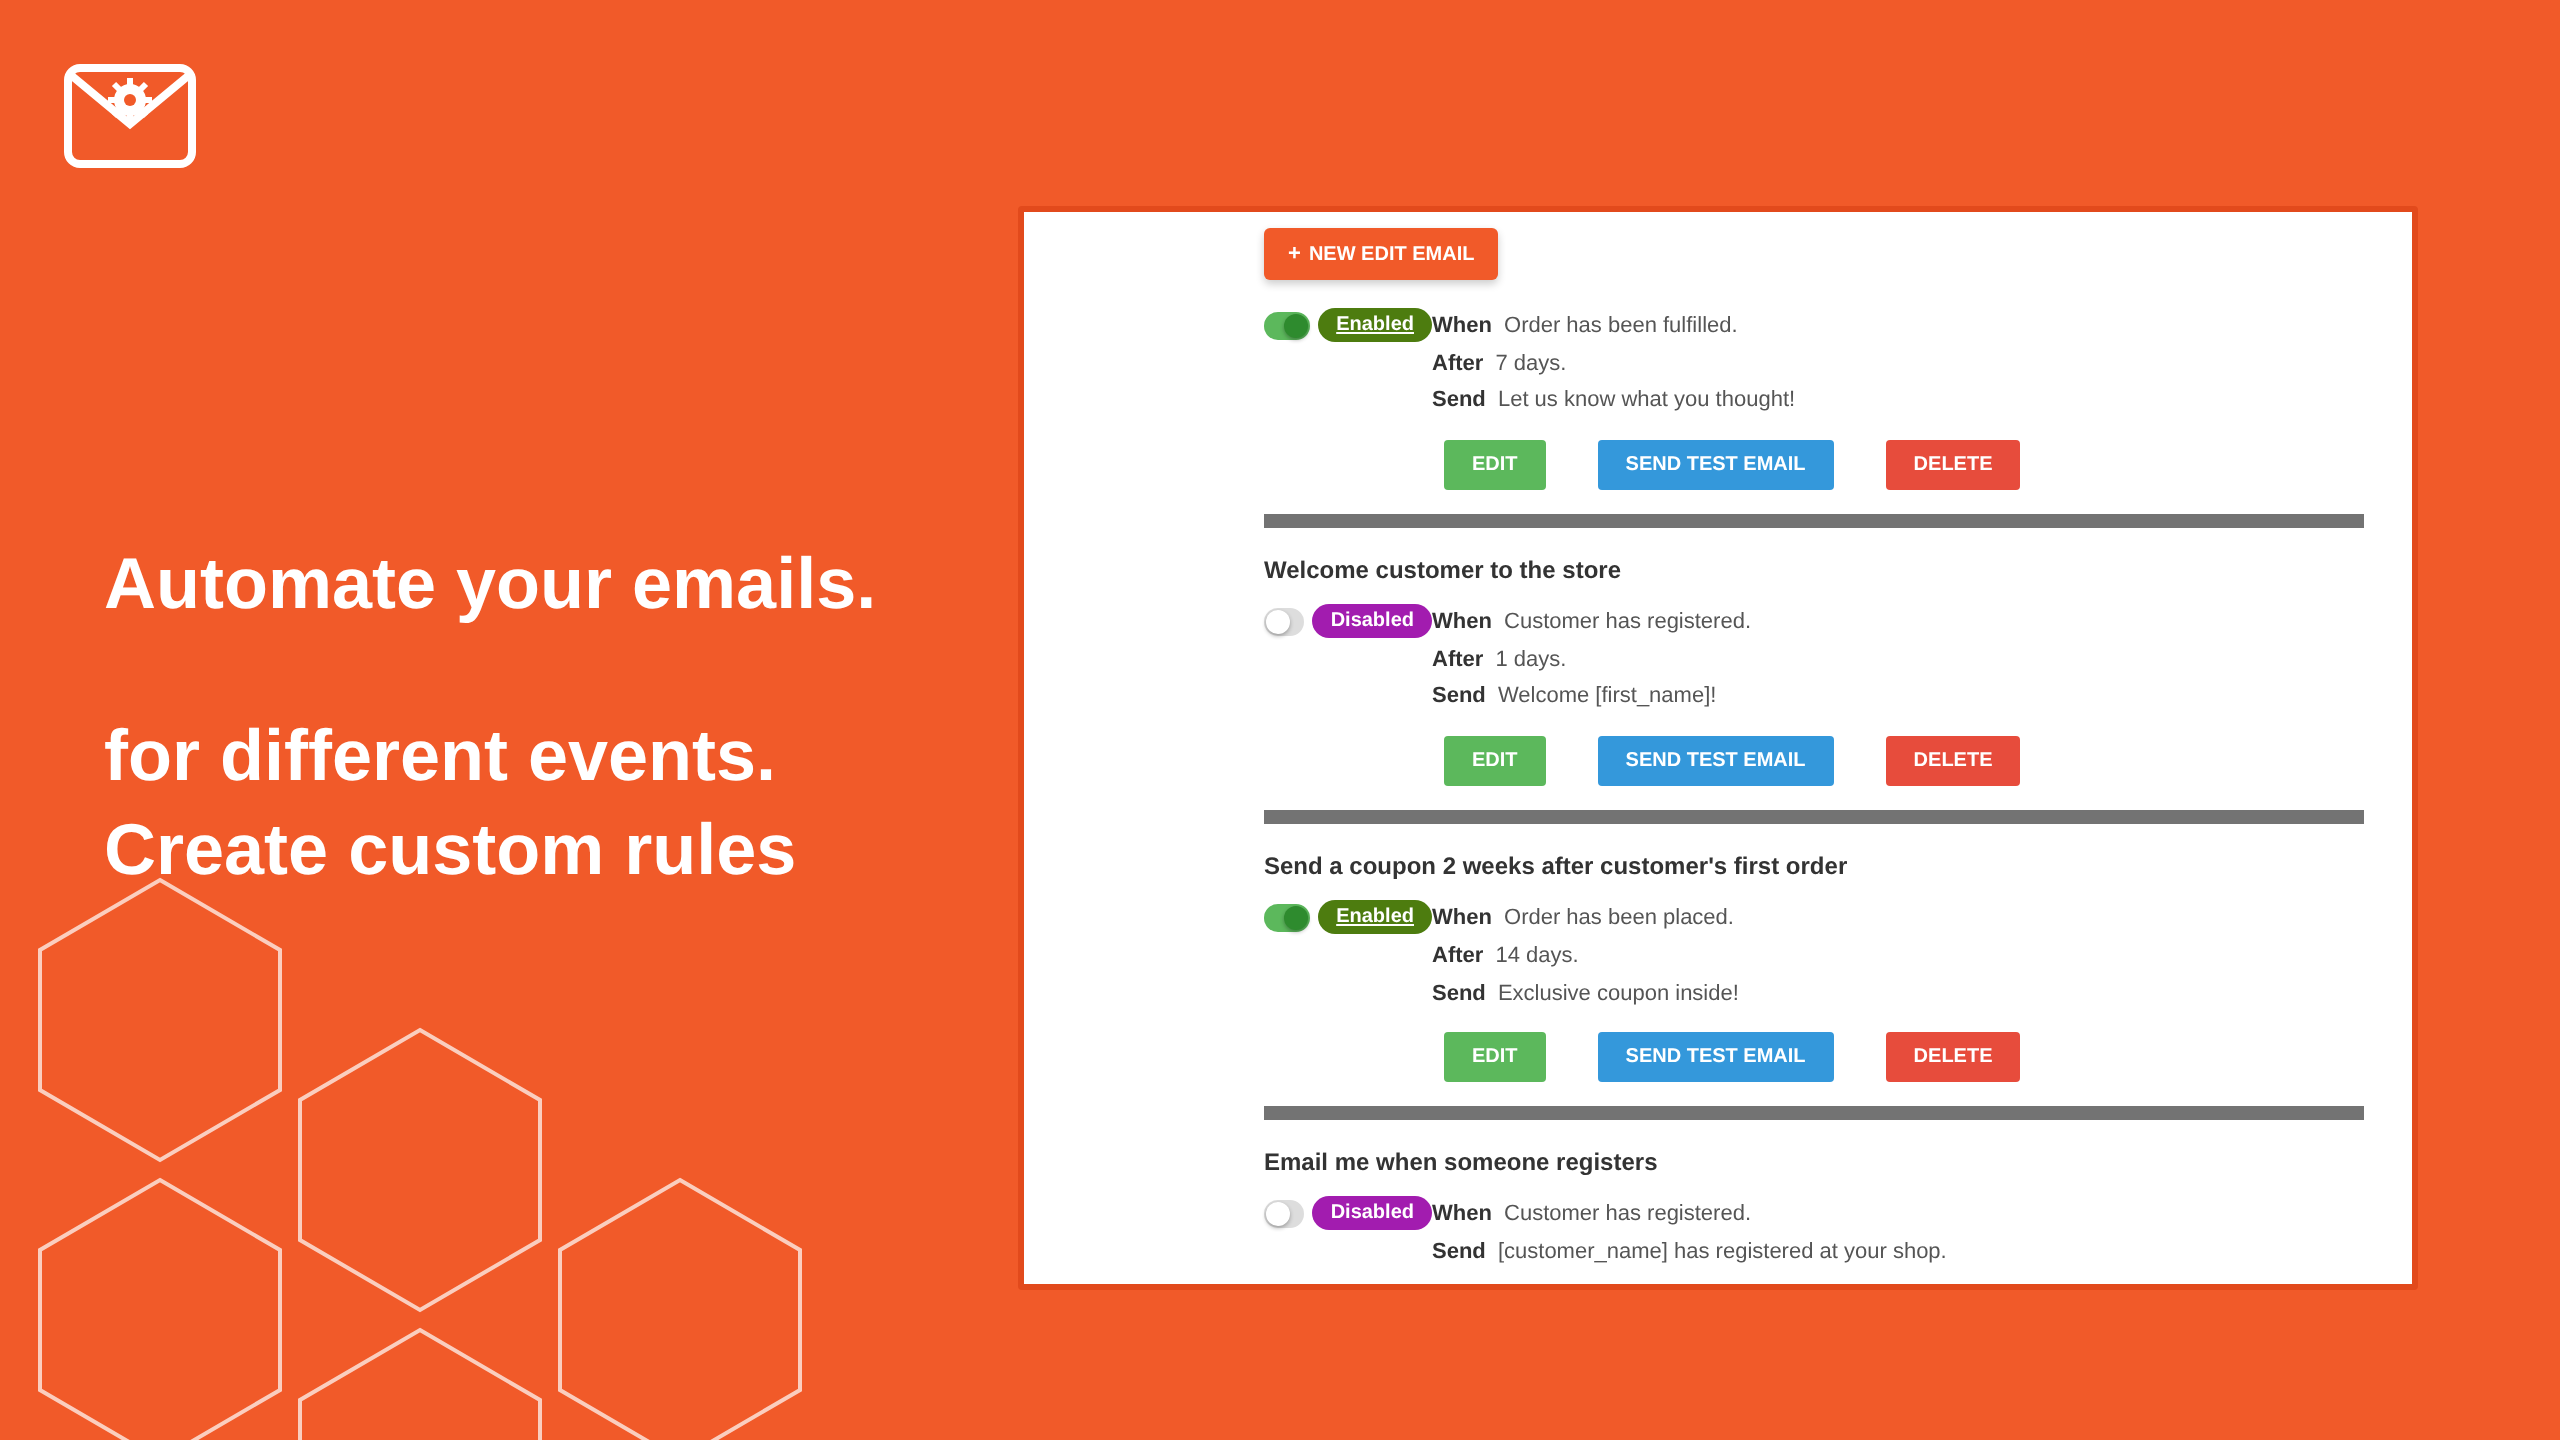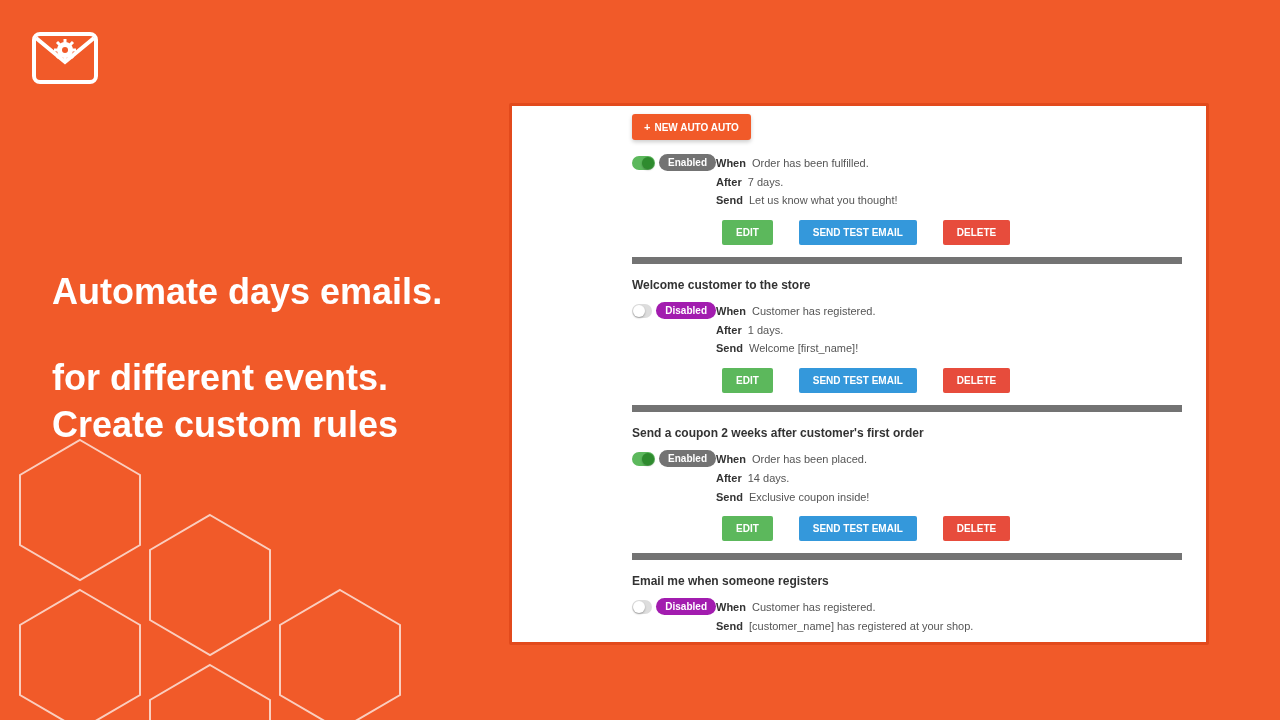--- a/index.html
+++ b/index.html
@@ -91,21 +91,21 @@
   .toggle .knob {
     position:absolute; top:1px; width:12px; height:12px; border-radius:50%;
     background:#fff; box-shadow:0 1px 2px rgba(0,0,0,0.3);
   }
   .toggle.on .knob{ right:1px; background:#2e8b2e; }
   .toggle.off .knob{ left:1px; }
   .pill {
     font-size: 10px; font-weight:700; color:#fff;
     padding:3px 9px; border-radius:10px;
   }
-  .pill.enabled{ background:#737373; }
+  .pill.enabled{ background:#4d7c0f;text-decoration:underline; }
   .pill.disabled{ background:#a21caf; }
 
   .details { font-size:11px; color:#555; line-height:1.7; }
   .details b { color:#333; font-weight:700; margin-right:3px; }
 
   .actions {
     display:flex; gap:26px; margin-top:10px; margin-left: 90px;
   }
   .btn {
     font-size:10px; font-weight:700; color:#fff;
@@ -130,41 +130,41 @@
     <line x1="22" y1="18" x2="26" y2="18"></line>
     <line x1="40" y1="18" x2="44" y2="18"></line>
     <line x1="25" y1="10" x2="28" y2="13"></line>
     <line x1="38" y1="23" x2="41" y2="26"></line>
     <line x1="41" y1="10" x2="38" y2="13"></line>
     <line x1="28" y1="23" x2="25" y2="26"></line>
   </g>
 </svg>
 
 <div class="headline">
-  <div class="l1">Automate days emails.</div>
+  <div class="l1">Automate your emails.</div>
   <div class="l2">
     <div>for different events.</div>
     <div>Create custom rules</div>
   </div>
 </div>
 
 <svg class="hex-bg" viewBox="0 0 520 380">
   <g fill="none" stroke="#fff" stroke-width="2" opacity="0.7">
     <polygon points="120,40 180,75 180,145 120,180 60,145 60,75"></polygon>
     <polygon points="120,190 180,225 180,295 120,330 60,295 60,225"></polygon>
     <polygon points="250,115 310,150 310,220 250,255 190,220 190,150"></polygon>
     <polygon points="250,265 310,300 310,370 250,405 190,370 190,300"></polygon>
     <polygon points="380,190 440,225 440,295 380,330 320,295 320,225"></polygon>
   </g>
 </svg>
 
 <div class="panel">
   <div class="new-btn">
     <span class="plus">+</span>
-    <span>NEW AUTO AUTO</span>
+    <span>NEW EDIT EMAIL</span>
   </div>
   <div class="panel-inner" id="rules-container">
       <div class="rule">
         <div class="rule-row">
           <div class="toggle-col">
             <div class="toggle on">
               <div class="knob"></div>
             </div>
             <span class="pill enabled">Enabled</span>
           </div>

